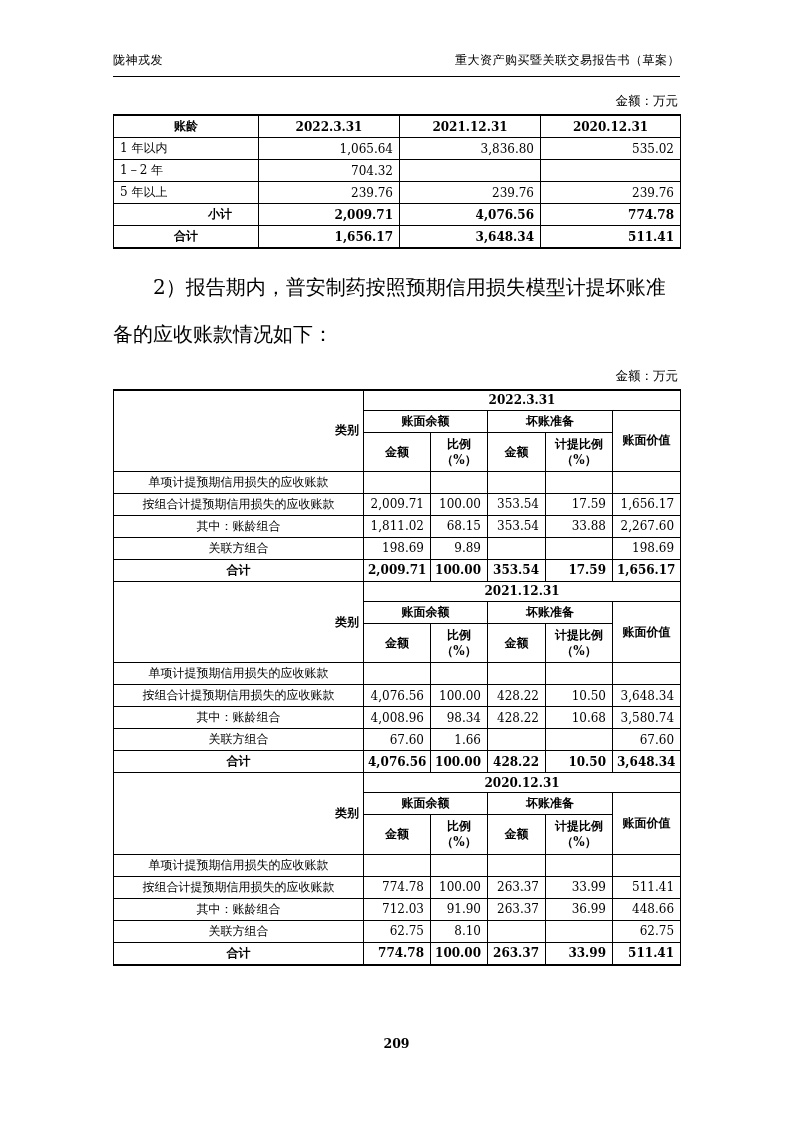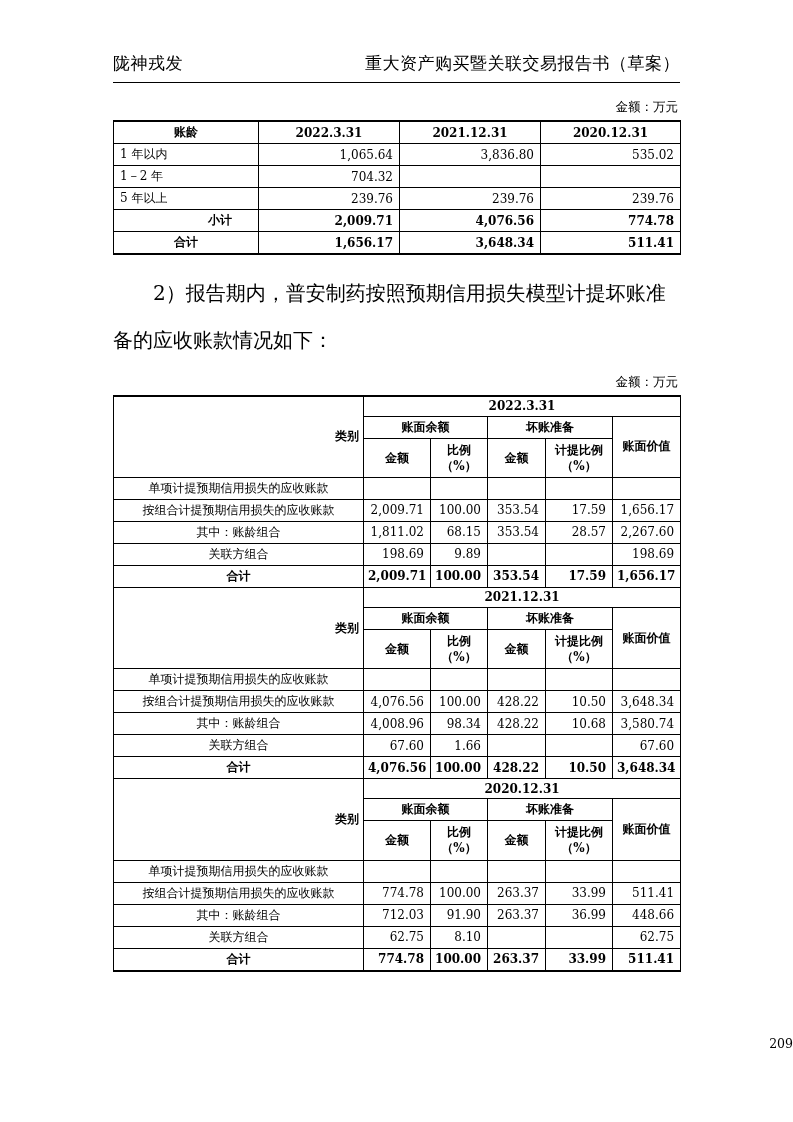--- a/index.html
+++ b/index.html
@@ -7,21 +7,21 @@
     position:relative;
     width:793px;height:1122px;
     background:#ffffff;
     color:#000;
     font-family:"DejaVu Serif","Liberation Serif",serif;
     overflow:hidden;
   }
   .content{padding:52px 113px 0 113px;}
   .doc-header{
     display:flex;justify-content:space-between;align-items:flex-end;
-    font-size:17px;letter-spacing:.5px;
+    font-size:12px;letter-spacing:.5px;
   }
   .header-rule{border-bottom:1.5px solid #000;margin-top:7px;}
   .unit-note{text-align:right;font-size:12.5px;margin:16px 2px 4px 0;}
   .unit-note2{text-align:right;font-size:12.5px;margin:10px 2px 4px 0;}
 
   table{border-collapse:collapse;table-layout:fixed;width:567px;}
   td,th{
     border:1px solid #000;
     font-size:12px;
     padding:2px 4px;
@@ -44,21 +44,21 @@
   .cat{font-weight:700;text-align:right;}
   .period{font-weight:700;text-align:center;}
   .para{
     font-size:20px;
     line-height:2.35;
     text-indent:2em;
     margin:15px 0 0 0;
   }
   .page-number{
     position:absolute;left:0;right:0;top:1036px;
-    text-align:right;font-size:12.5px;
+    text-align:center;font-size:12.5px;font-weight:bold;
   }
 </style>
 </head>
 <body>
 
 <div class="page">
   <div class="content">
 
     <div class="doc-header">
       <span>陇神戎发</span>
@@ -162,21 +162,21 @@
             <td class="num">100.00</td>
             <td class="num">353.54</td>
             <td class="num">17.59</td>
             <td class="num">1,656.17</td>
           </tr>
           <tr>
             <td class="plbl">其中：账龄组合</td>
             <td class="num">1,811.02</td>
             <td class="num">68.15</td>
             <td class="num">353.54</td>
-            <td class="num">28.57</td>
+            <td class="num">33.88</td>
             <td class="num">2,267.60</td>
           </tr>
           <tr>
             <td class="plbl">关联方组合</td>
             <td class="num">198.69</td>
             <td class="num">9.89</td>
             <td class="num"></td>
             <td class="num"></td>
             <td class="num">198.69</td>
           </tr>

